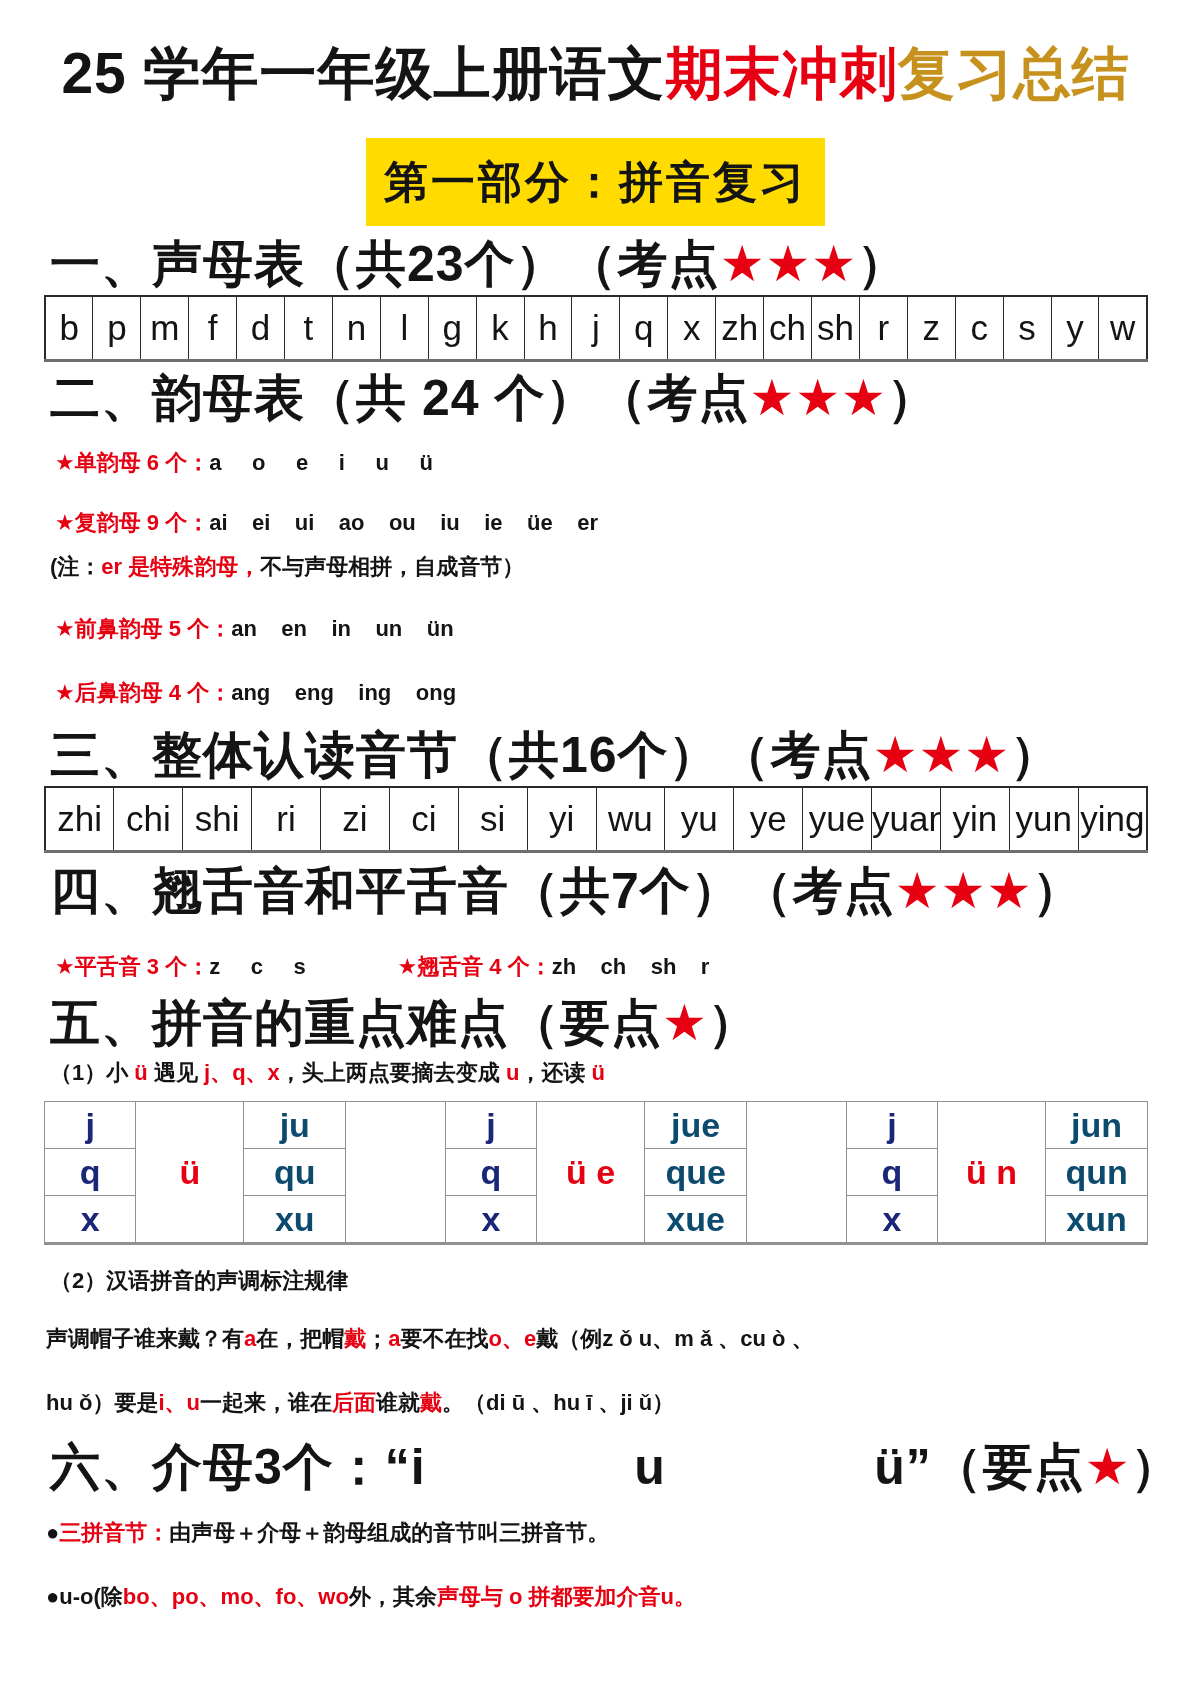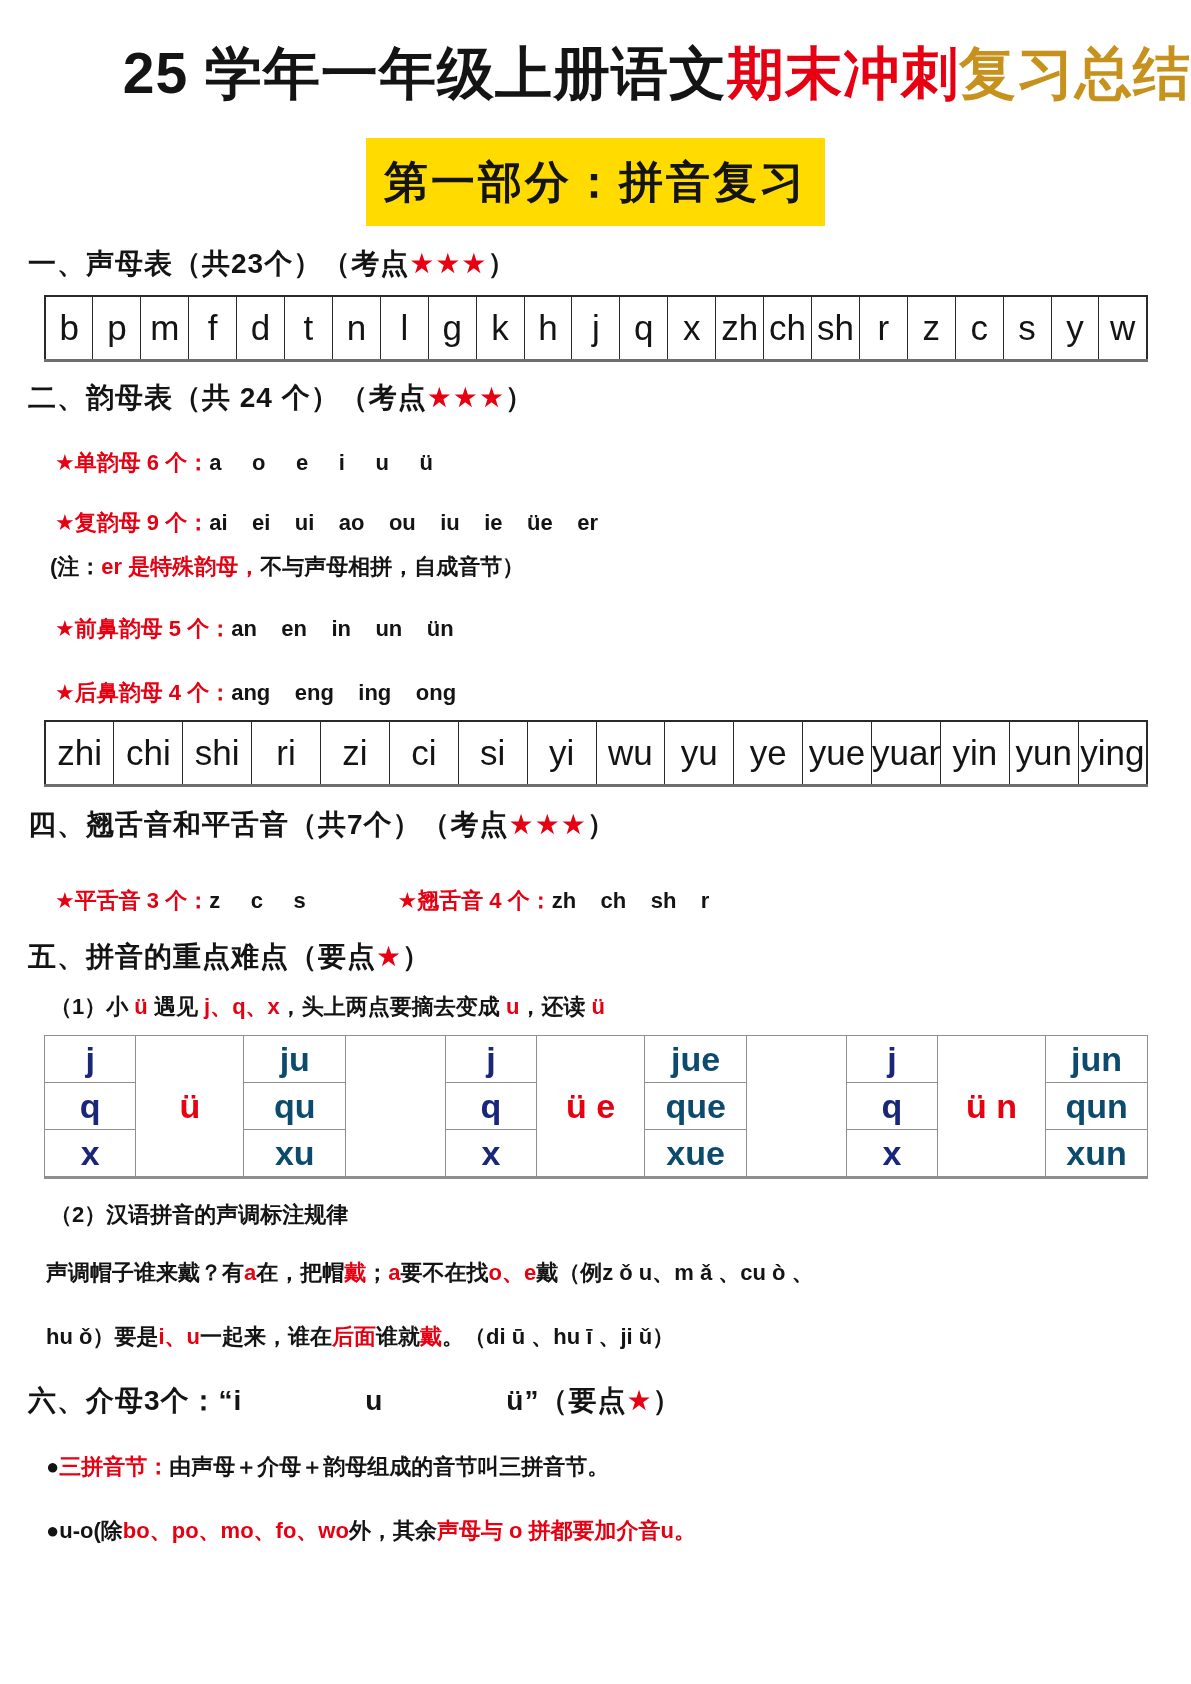--- a/index.html
+++ b/index.html
@@ -9,38 +9,38 @@
     background:#ffffff;
     overflow:hidden;
     font-family:"Liberation Sans","DejaVu Sans",sans-serif;
     color:#141414;
   }
   .red{color:#e60012;}
   .gold{color:#c6921d;}
 
   .doc-title{
     margin-top:38px;
-    text-align:right;
+    text-align:center;
     font-size:57px;line-height:70px;
     font-weight:bold;
     letter-spacing:1px;
     white-space:pre-wrap;
   }
   .subtitle-wrap{text-align:center;margin-top:30px;height:64px;}
   .subtitle{
     display:inline-block;
     background:#ffdb00;
     font-size:44px;line-height:60px;
     font-weight:bold;
     padding:14px 18px;
     letter-spacing:3px;
   }
   .heading{
-    margin-left:28px;
-    font-size:28px;line-height:52px;
+    margin-left:50px;
+    font-size:50px;line-height:52px;
     font-weight:bold;
     white-space:pre-wrap;
     letter-spacing:1px;
   }
   .line{
     margin-left:55px;
     font-size:22px;line-height:44px;
     font-weight:600;
     white-space:pre-wrap;
   }
@@ -125,20 +125,21 @@
   </table>
 
   <div class="heading" style="margin-top:10px"><span>二、韵母表（共 24 个）（考点</span><span class="red">★★★</span><span>）</span></div>
 
   <div class="line" style="margin-top:17px"><span class="red">★单韵母 6 个：</span><span>a     o     e     i     u     ü</span></div>
   <div class="line" style="margin-top:16px"><span class="red">★复韵母 9 个：</span><span>ai    ei    ui    ao    ou    iu    ie    üe    er</span></div>
   <div class="line" style="margin-top:0;margin-left:50px"><span>(注：</span><span class="red">er 是特殊韵母，</span><span>不与声母相拼，自成音节）</span></div>
   <div class="line" style="margin-top:18px"><span class="red">★前鼻韵母 5 个：</span><span>an    en    in    un    ün</span></div>
   <div class="line" style="margin-top:20px"><span class="red">★后鼻韵母 4 个：</span><span>ang    eng    ing    ong</span></div>
 
+  <div class="heading" style="margin-top:14px"><span>三、整体认读音节（共16个）（考点</span><span class="red">★★★</span><span>）</span></div>
 
   <table class="ptable" style="margin-top:5px">
     <tbody>
         <tr>
           <td>zhi</td>
           <td>chi</td>
           <td>shi</td>
           <td>ri</td>
           <td>zi</td>
           <td>ci</td>

